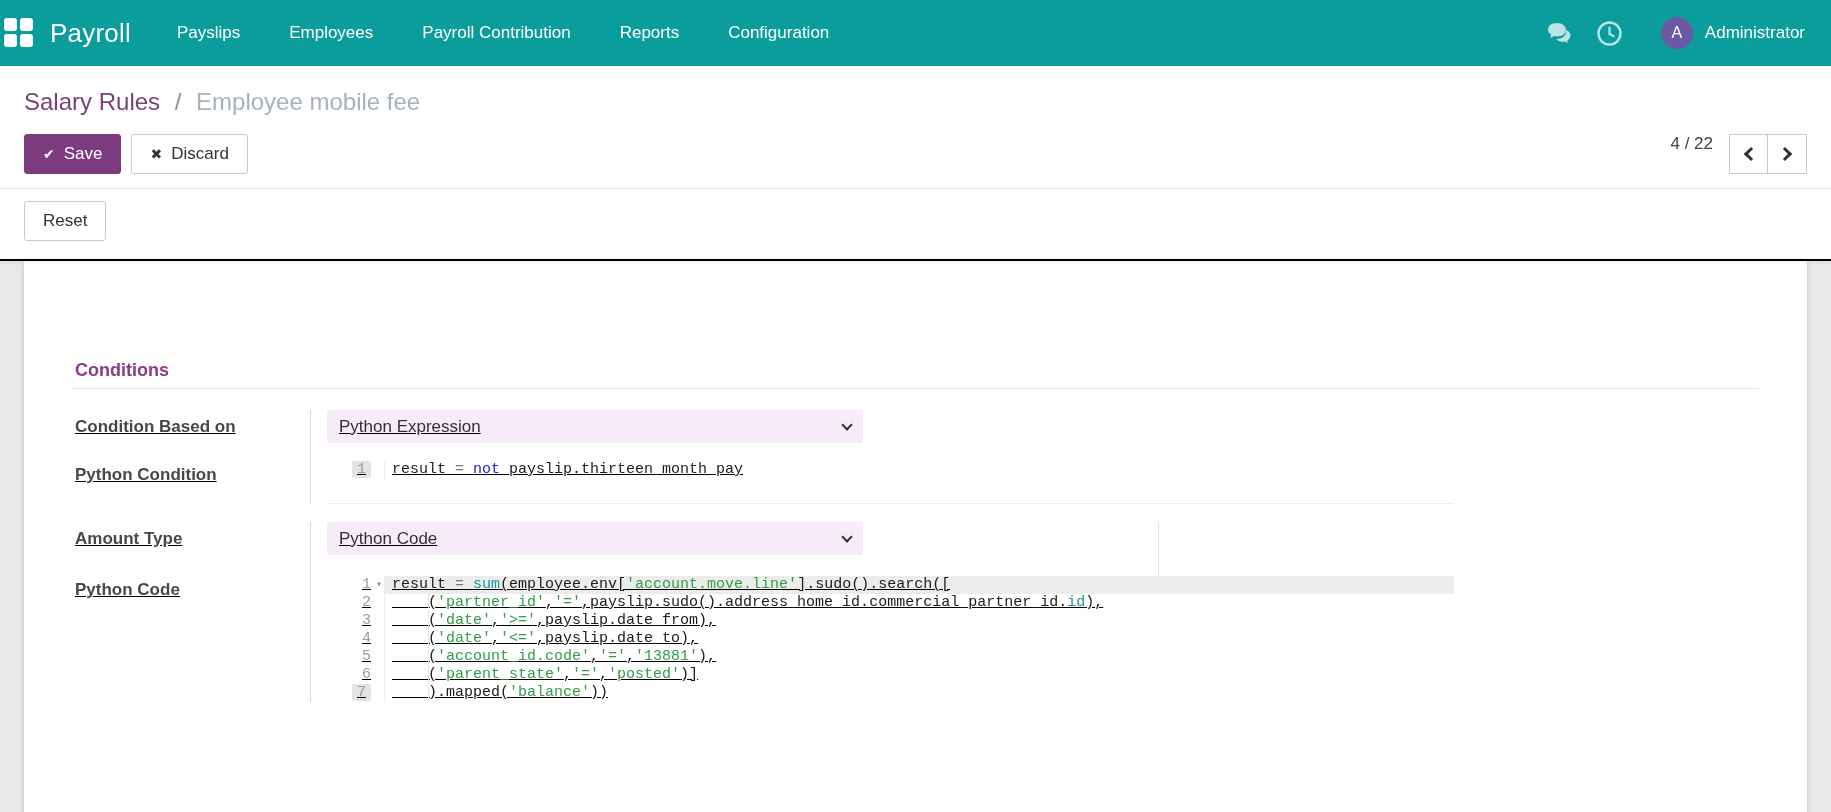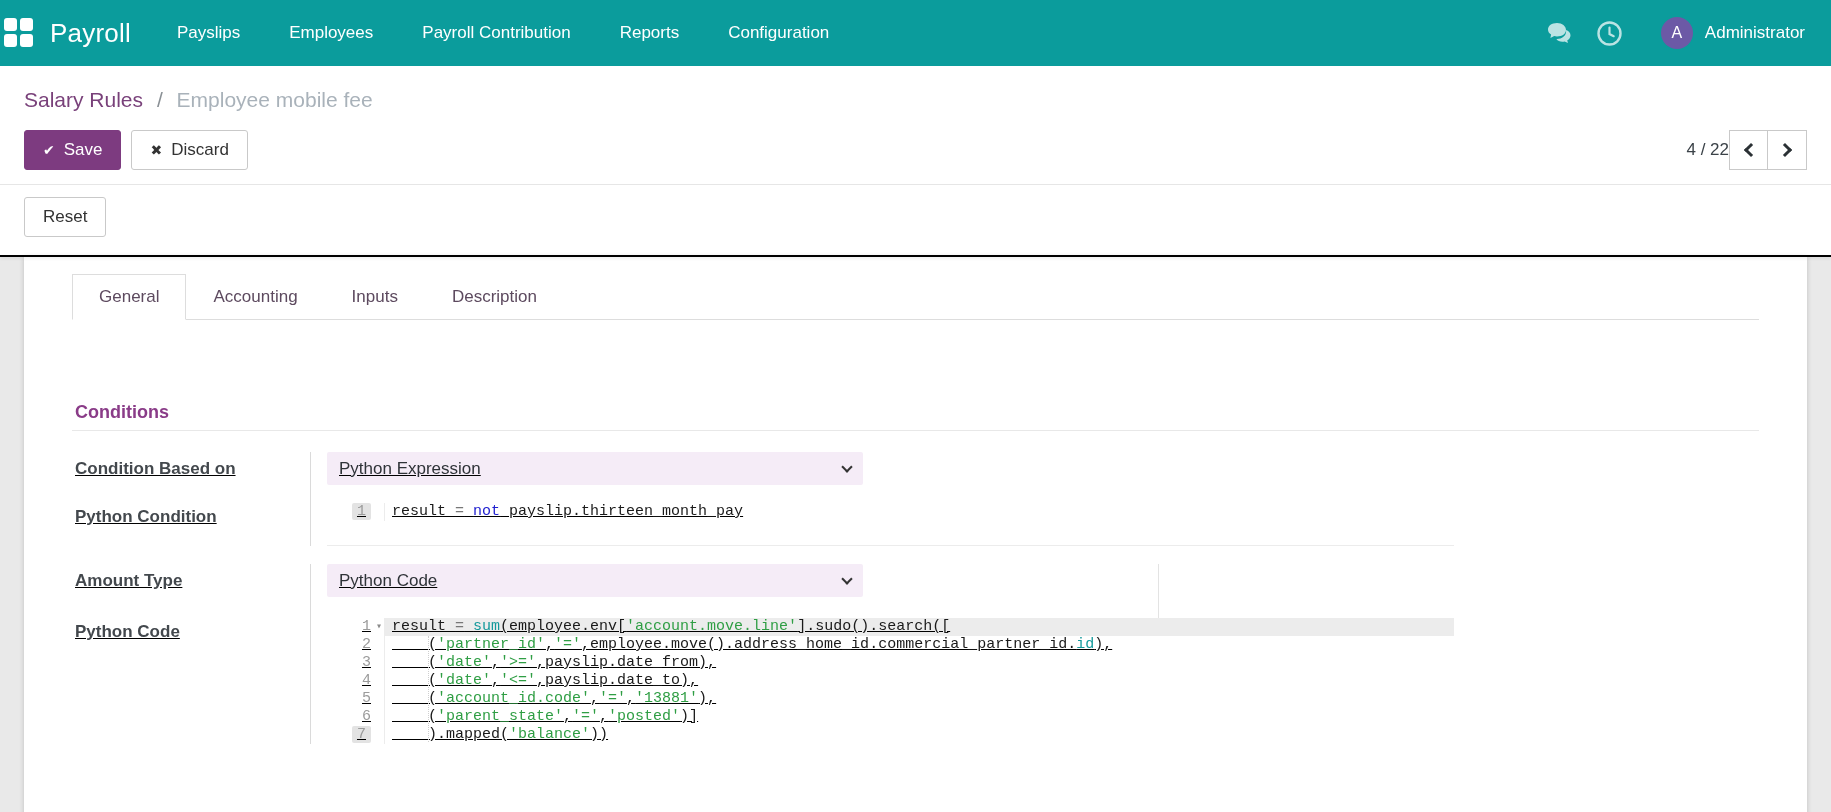--- a/index.html
+++ b/index.html
@@ -13,30 +13,30 @@
   .brand { font-size:26px; font-weight:500; letter-spacing:.2px; margin-right:46px; cursor:pointer; }
   .menu { display:flex; gap:49px; font-size:17px; }
   .menu-item { cursor:pointer; padding:6px 0; white-space:nowrap; }
   .topbar-right { margin-left:auto; display:flex; align-items:center; gap:24px; }
   .tb-icon { width:26px; height:26px; opacity:.72; cursor:pointer; display:flex; align-items:center; justify-content:center; }
   .user { display:flex; align-items:center; gap:12px; cursor:pointer; margin-left:14px; }
   .avatar { width:32px; height:32px; border-radius:50%; background:#6c59a6; color:#fff; font-size:16px; display:flex; align-items:center; justify-content:center; }
   .username { font-size:17px; }
 
   
-  .breadcrumb-row { padding:22px 24px 10px 24px; font-size:21px; }
+  .breadcrumb-row { padding:22px 24px 10px 24px; font-size:24px; }
   .bc-parent { color:#79417a; cursor:pointer; }
   .bc-sep { color:#8a9095; margin:0 8px; }
   .bc-current { color:#a9b2ba; }
   .btn-row { display:flex; align-items:center; padding:8px 24px 14px 24px; border-bottom:1px solid #e6e6e6; }
   .btn { font-size:17px; padding:9px 18px; border-radius:3px; border:1px solid transparent; cursor:pointer; display:inline-flex; align-items:center; gap:9px; background:#fff; color:#333; }
   .btn-primary { background:#7d3b80; border-color:#7d3b80; color:#fff; }
   .btn-default { border-color:#c9c9c9; margin-left:10px; }
   .glyph { font-size:14px; font-style:normal; }
-  .pager { margin-left:auto; display:flex; align-items:center; }
+  .pager { margin-left:auto; display:flex; align-items:flex-start; gap:16px; }
   .pager-count { font-size:17px; color:#3b4248; }
   .pager-btns { display:flex; }
   .pager-btn { width:39px; height:40px; background:#fff; border:1px solid #c9c9c9; display:flex; align-items:center; justify-content:center; cursor:pointer; }
   .pager-btn + .pager-btn { border-left:none; }
   .chev { width:10px; height:10px; border-top:3px solid #2b3135; border-right:3px solid #2b3135; display:inline-block; }
   .chev.left { transform:rotate(-135deg); margin-left:4px; }
   .chev.right { transform:rotate(45deg); margin-right:4px; }
   .reset-row { padding:12px 24px 18px 24px; border-bottom:2px solid #000000; box-shadow:0 2px 3px rgba(0,0,0,.06); position:relative; z-index:2; }
 
   
@@ -150,26 +150,20 @@
 
 <div class="reset-row">
   <button class="btn btn-default" style="margin-left:0">
     <span>Reset</span>
   </button>
 </div>
 
 <div class="content-bg">
   <div class="sheet">
 
-    <div class="tabbar">
-      <span class="tab active">General</span>
-      <span class="tab">Accounting</span>
-      <span class="tab">Inputs</span>
-      <span class="tab">Description</span>
-    </div>
 
     <div class="section-title st-1">Conditions</div>
 
     <div class="rows rows-1">
       <div class="frow">
         <div class="flabel">Condition Based on</div>
         <div class="fcell">
           <div class="sel">
             <span>Python Expression</span>
             <i class="chev-sm"></i>
@@ -205,21 +199,21 @@
         <div class="flabel">Python Code</div>
         <div class="fcell">
           <div class="cm cm-big">
             <div class="indent-guide"></div>
           <div class="cm-line active">
                 <div class="cm-gut">1<span class="fold">▾</span></div>
                 <div class="cm-code"><span class="tk-p">result </span><span class="tk-o">=</span><span class="tk-p"> </span><span class="tk-b">sum</span><span class="tk-p">(employee.env[</span><span class="tk-s">'account.move.line'</span><span class="tk-p">].sudo().search([</span></div>
               </div>
               <div class="cm-line">
                 <div class="cm-gut">2</div>
-                <div class="cm-code"><span class="tk-p">    (</span><span class="tk-s">'partner_id'</span><span class="tk-p">,</span><span class="tk-s">'='</span><span class="tk-p">,employee.move().address_home_id.commercial_partner_id.</span><span class="tk-b">id</span><span class="tk-p">),</span></div>
+                <div class="cm-code"><span class="tk-p">    (</span><span class="tk-s">'partner_id'</span><span class="tk-p">,</span><span class="tk-s">'='</span><span class="tk-p">,payslip.sudo().address_home_id.commercial_partner_id.</span><span class="tk-b">id</span><span class="tk-p">),</span></div>
               </div>
               <div class="cm-line">
                 <div class="cm-gut">3</div>
                 <div class="cm-code"><span class="tk-p">    (</span><span class="tk-s">'date'</span><span class="tk-p">,</span><span class="tk-s">'&gt;='</span><span class="tk-p">,payslip.date_from),</span></div>
               </div>
               <div class="cm-line">
                 <div class="cm-gut">4</div>
                 <div class="cm-code"><span class="tk-p">    (</span><span class="tk-s">'date'</span><span class="tk-p">,</span><span class="tk-s">'&lt;='</span><span class="tk-p">,payslip.date_to),</span></div>
               </div>
               <div class="cm-line">

